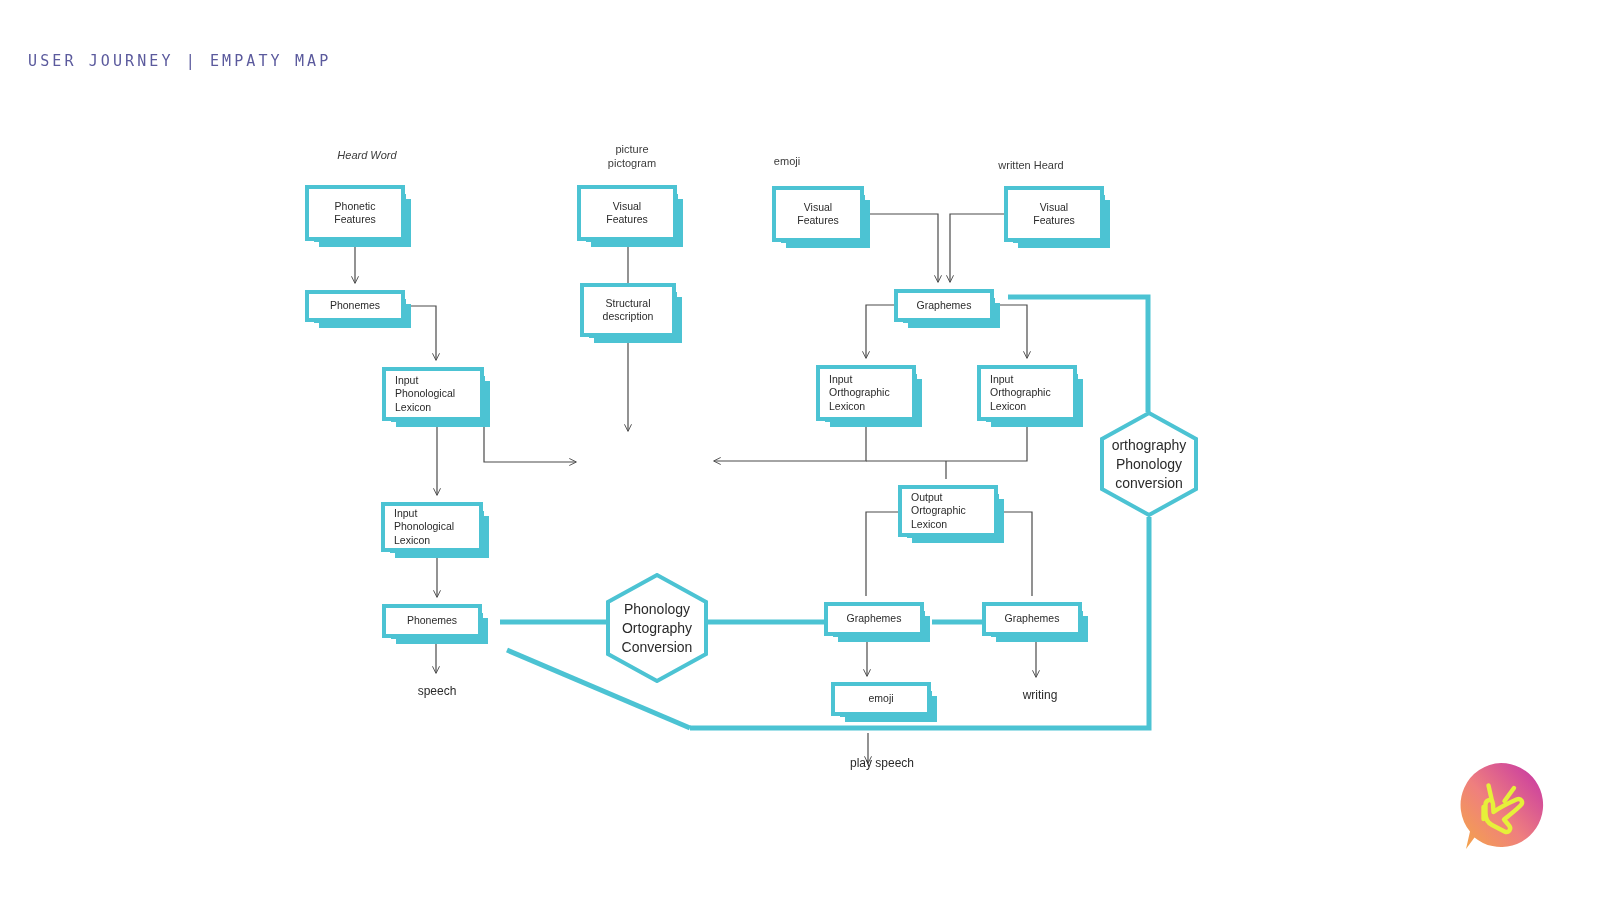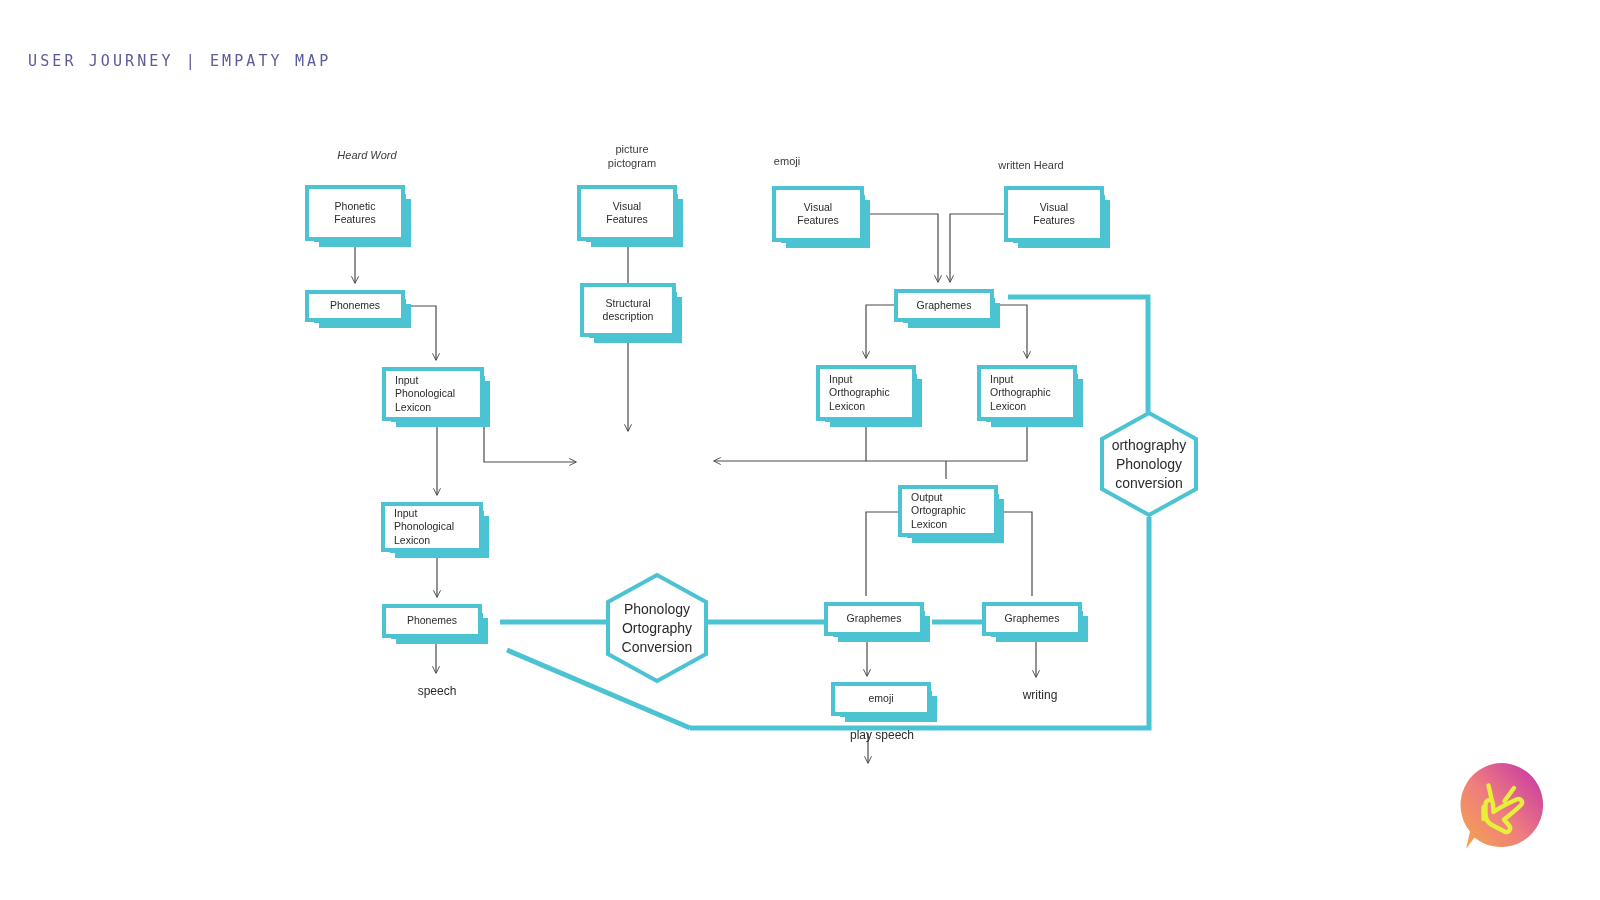--- a/index.html
+++ b/index.html
@@ -313,21 +313,21 @@
     <svg width="104" height="110" viewBox="0 0 104 110" xmlns="http://www.w3.org/2000/svg">
       <polygon points="52,2 101,29 101,81 52,108 3,81 3,29" fill="#ffffff" stroke="#4cc3d3" stroke-width="4"></polygon>
     </svg>
     <div class="hexlabel">Phonology
 Ortography
 Conversion</div>
   </div>
 
   <div class="plain-label" style="left:437px; top:684px;">speech</div>
   <div class="plain-label" style="left:1040px; top:688px;">writing</div>
-  <div class="plain-label" style="left:882px; top:728px;">play speech</div>
+  <div class="plain-label" style="left:882px; top:756px;">play speech</div>
 
   <div id="logo">
     <svg width="98" height="98" viewBox="0 0 98 98" xmlns="http://www.w3.org/2000/svg">
       <defs>
         <linearGradient id="bubbleGrad" x1="0.05" y1="0.95" x2="0.95" y2="0.1">
           <stop offset="0%" stop-color="#f4a24c"></stop>
           <stop offset="45%" stop-color="#ef7f7e"></stop>
           <stop offset="100%" stop-color="#c93ba2"></stop>
         </linearGradient>
       </defs>

